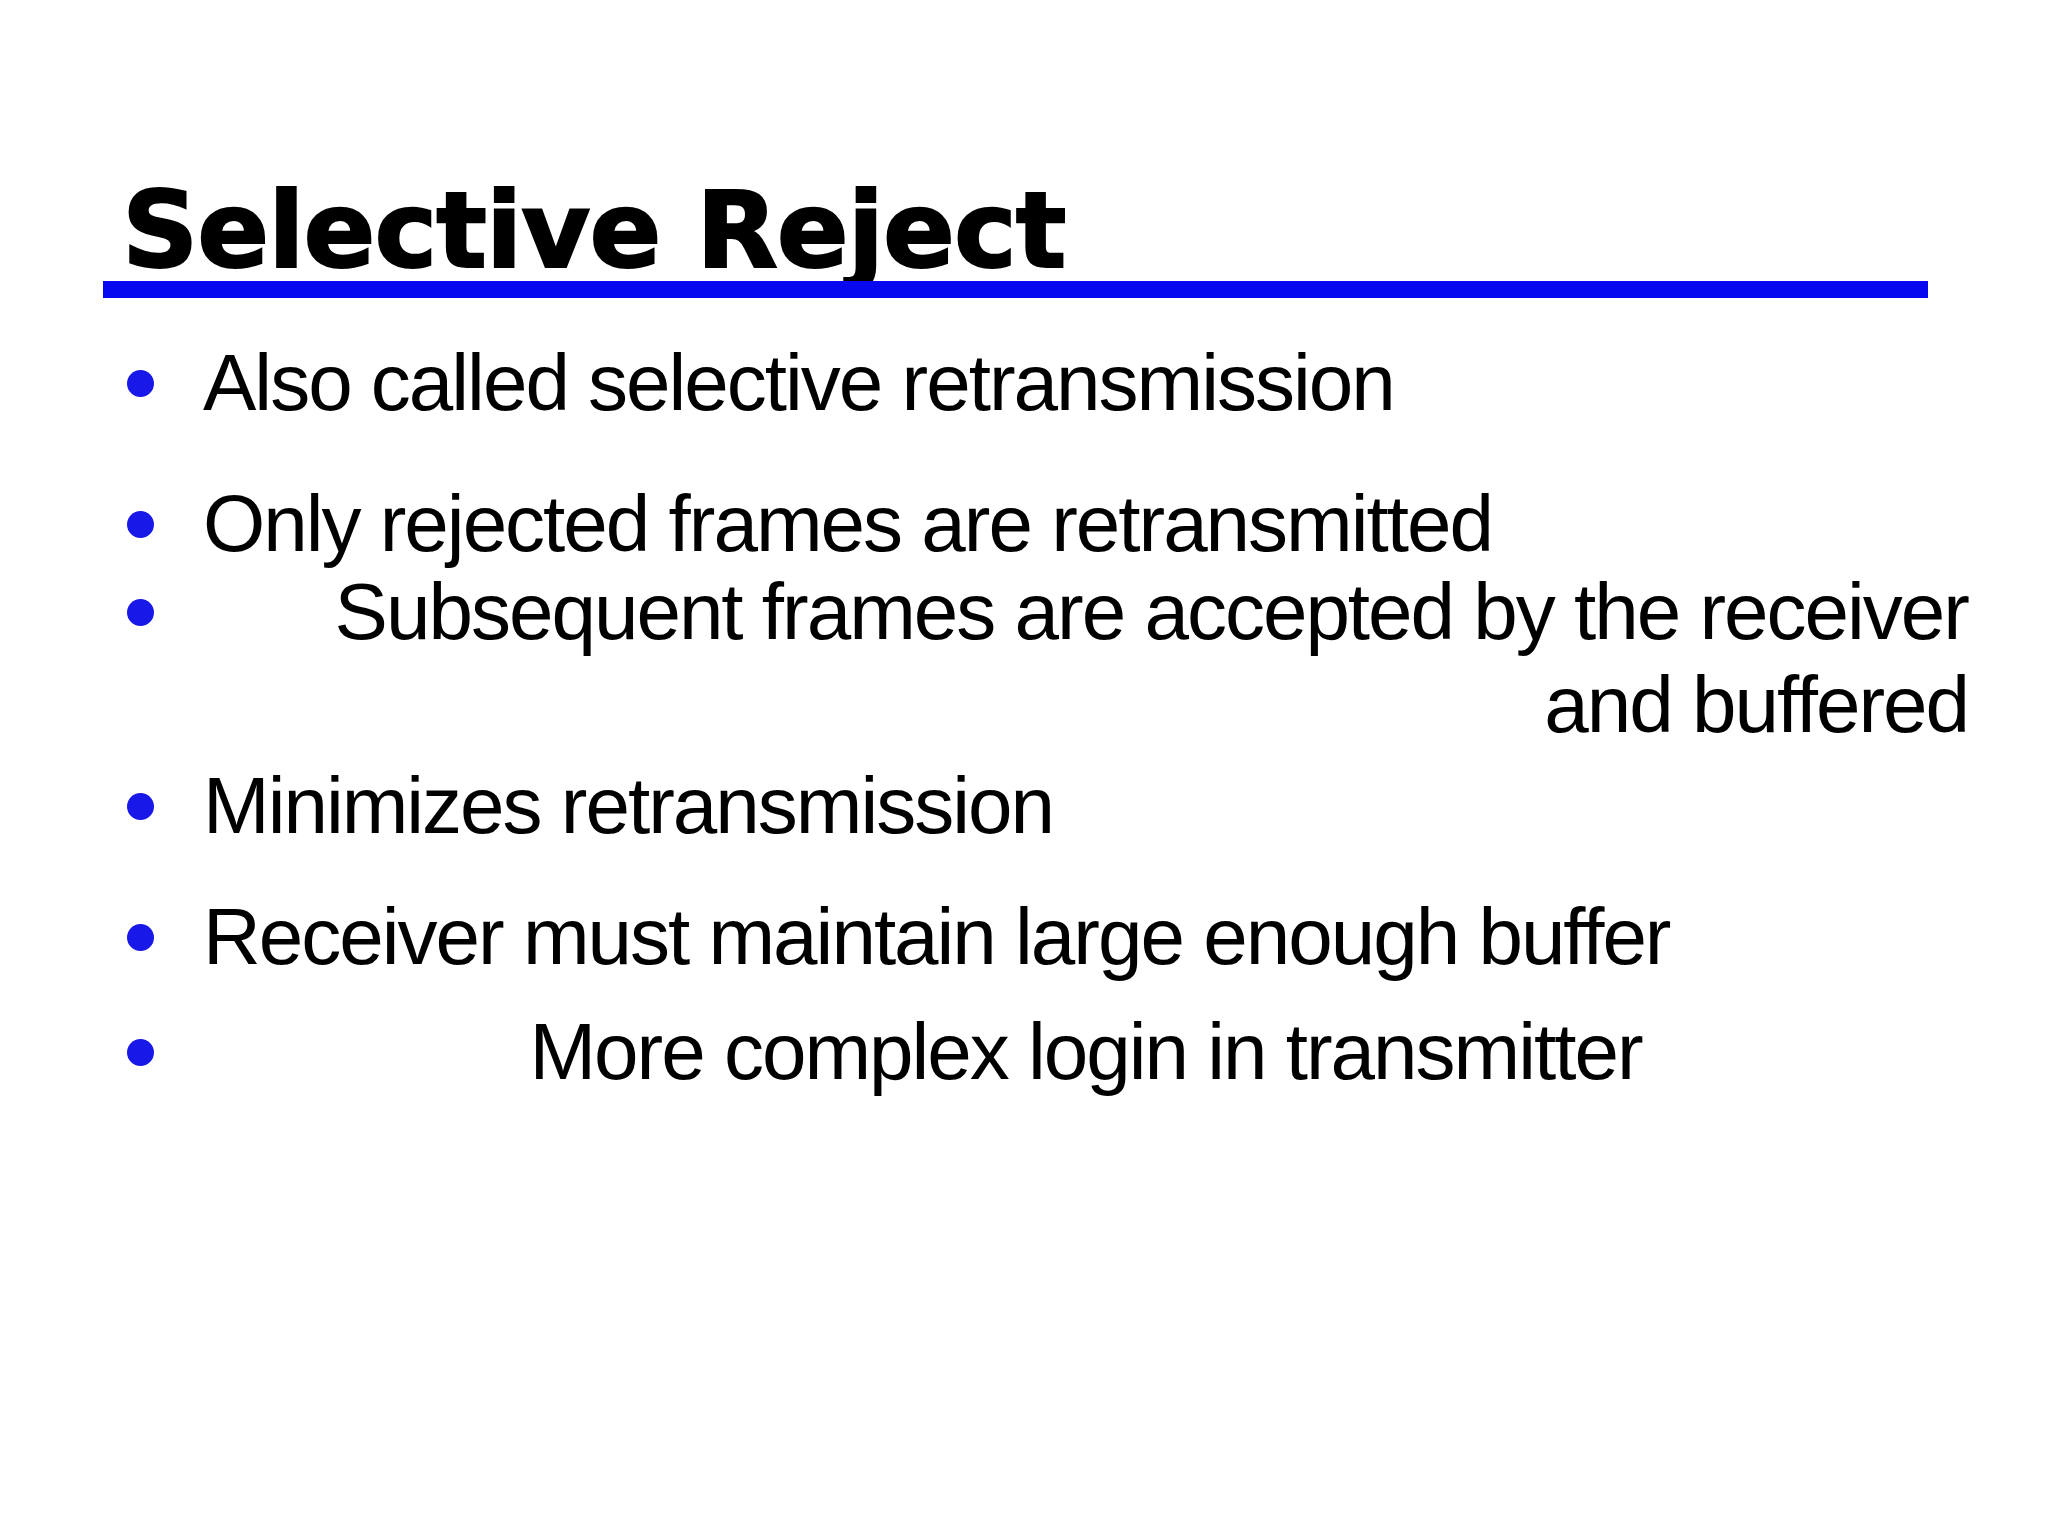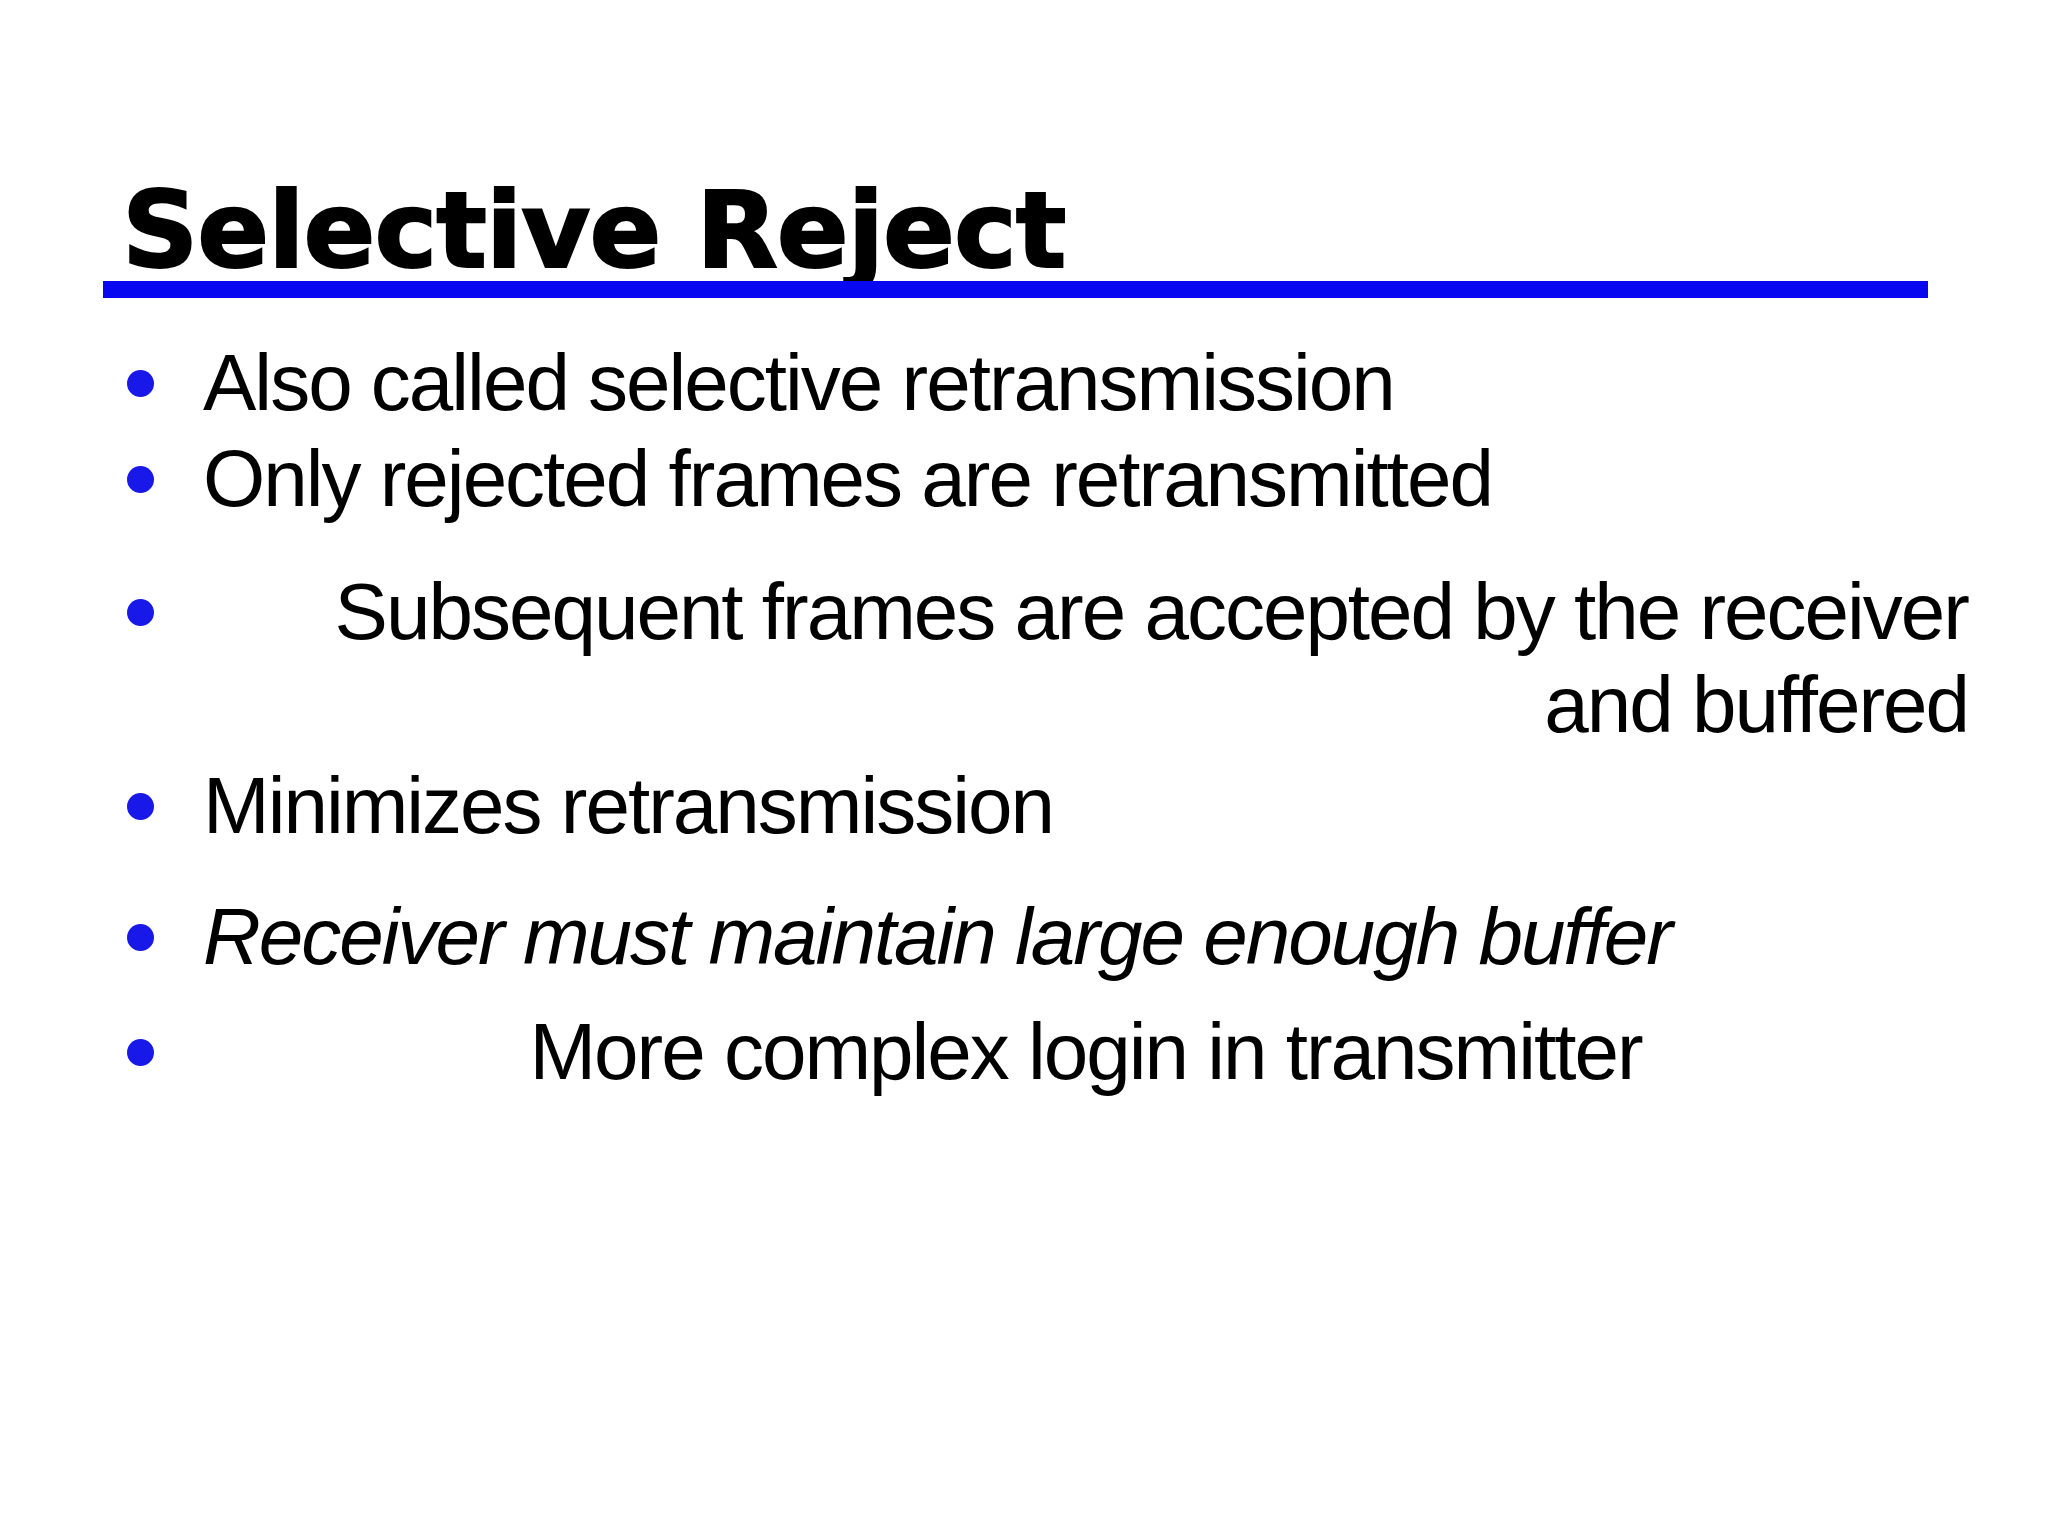--- a/index.html
+++ b/index.html
@@ -47,24 +47,24 @@
   .bullet{
     position:absolute;
     left:203px;
     width:1765px;
     font-size:80px;
     line-height:93px;
     letter-spacing:-2px;
     color:var(--text);
   }
   .bullet:nth-child(1){top:324px;}
-  .bullet:nth-child(2){top:420px;}
+  .bullet:nth-child(2){top:465px;}
   .bullet:nth-child(3){top:553px;text-align:right;}
   .bullet:nth-child(4){top:747px;}
-  .bullet:nth-child(5){top:878px;font-style:italic;}
+  .bullet:nth-child(5){top:878px;}
   .bullet:nth-child(6){top:993px;text-align:center;}
   .dot{
     position:absolute;
     left:-76px;top:34px;
     width:27px;height:27px;
     border-radius:50%;
     background:var(--bullet);
   }
 </style>
 </head>

